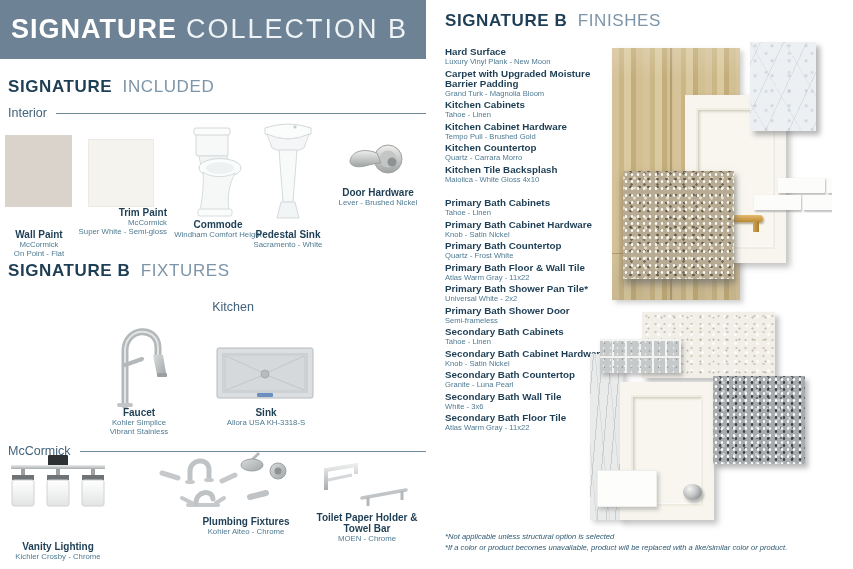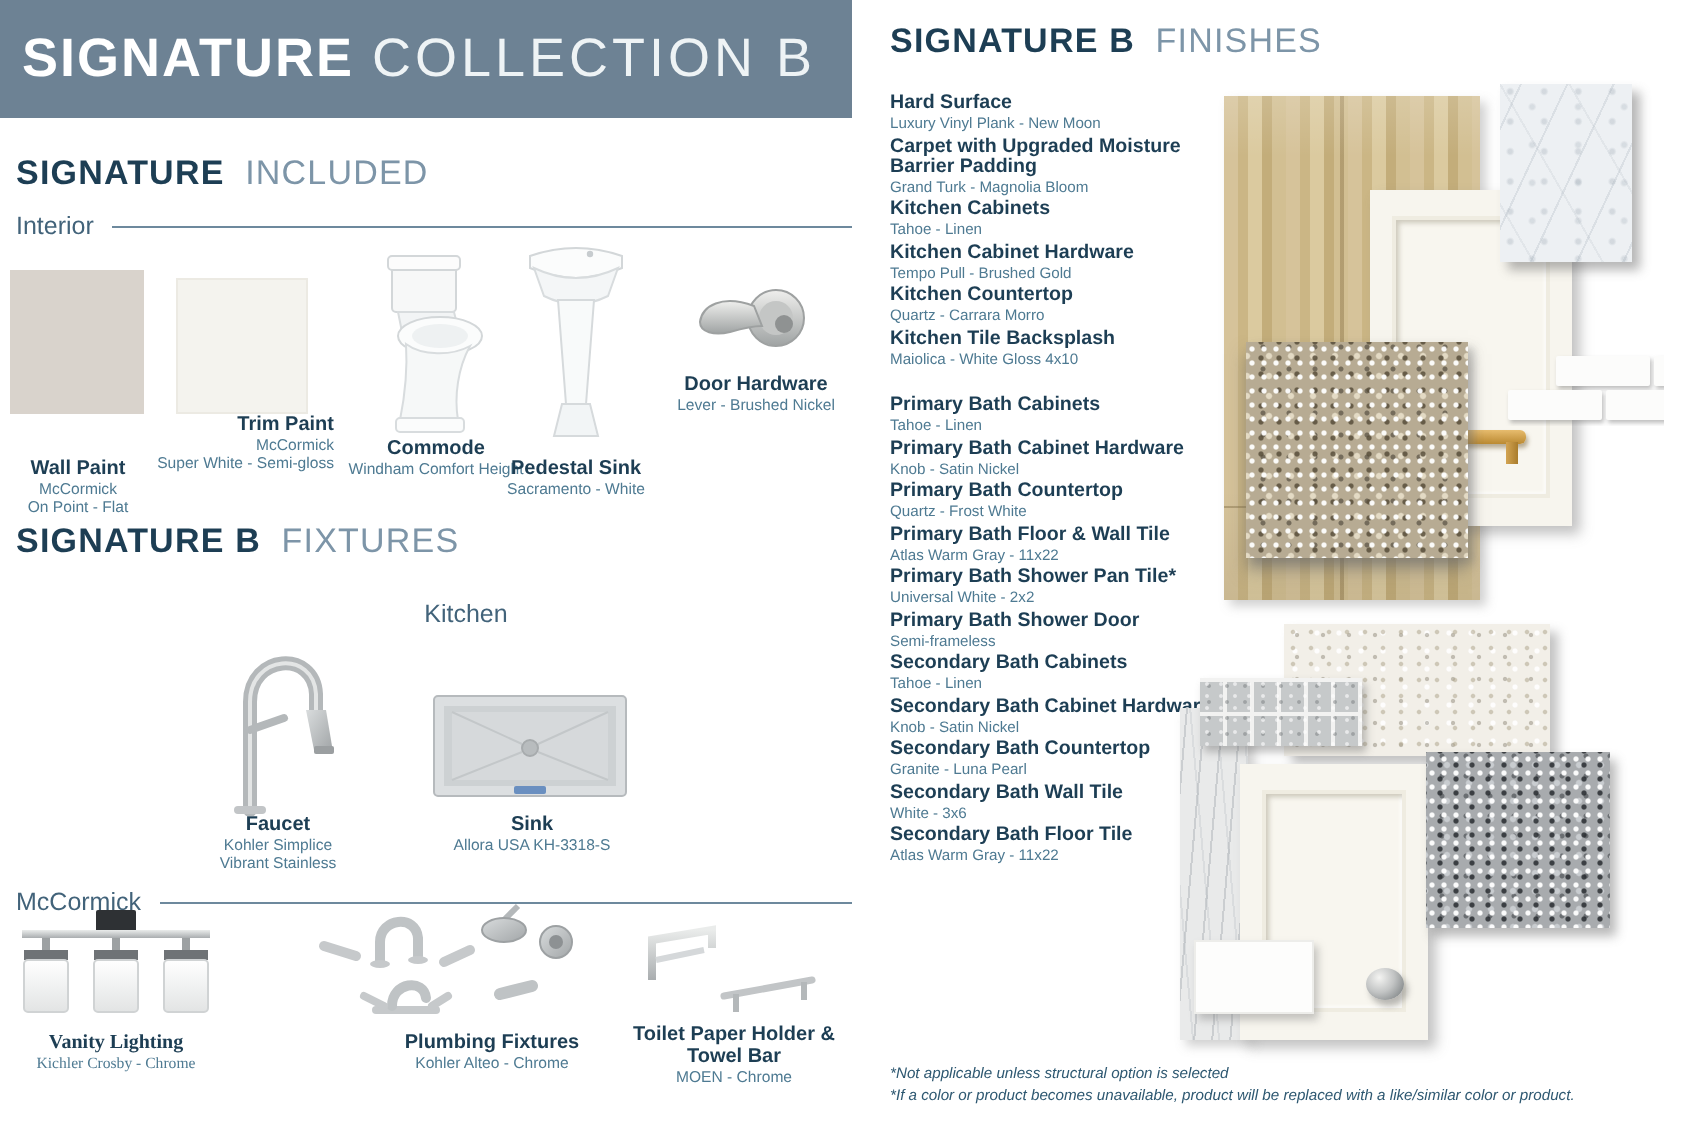--- a/index.html
+++ b/index.html
@@ -272,21 +272,21 @@
   </svg>
 
   <svg class="fixsvg" style="left:318px;top:460px;" width="92" height="50" viewBox="0 0 92 50">
     <path d="M8,30 L8,10 L38,5 L38,14" stroke="url(#chrome)" stroke-width="4" fill="none"></path>
     <path d="M10,20 L34,15" stroke="#d5d8da" stroke-width="3"></path>
     <path d="M44,38 L88,30" stroke="#c2c5c7" stroke-width="3.5" stroke-linecap="round"></path>
     <path d="M50,37 L50,46" stroke="#b4b8ba" stroke-width="3"></path>
     <path d="M84,31 L84,40" stroke="#b4b8ba" stroke-width="3"></path>
   </svg>
 
-  <div class="cap" style="left:12px;top:516px;width:92px;font-family:Liberation Serif, serif;">
+  <div class="cap" style="left:12px;top:541px;width:92px;">
     <div class="t">Vanity Lighting</div>
     <div class="s">Kichler Crosby - Chrome</div>
   </div>
   <div class="cap" style="left:200px;top:516px;width:92px;">
     <div class="t">Plumbing Fixtures</div>
     <div class="s">Kohler Alteo - Chrome</div>
   </div>
   <div class="cap" style="left:314px;top:512px;width:106px;">
     <div class="t">Toilet Paper Holder &amp; Towel Bar</div>
     <div class="s">MOEN - Chrome</div>

